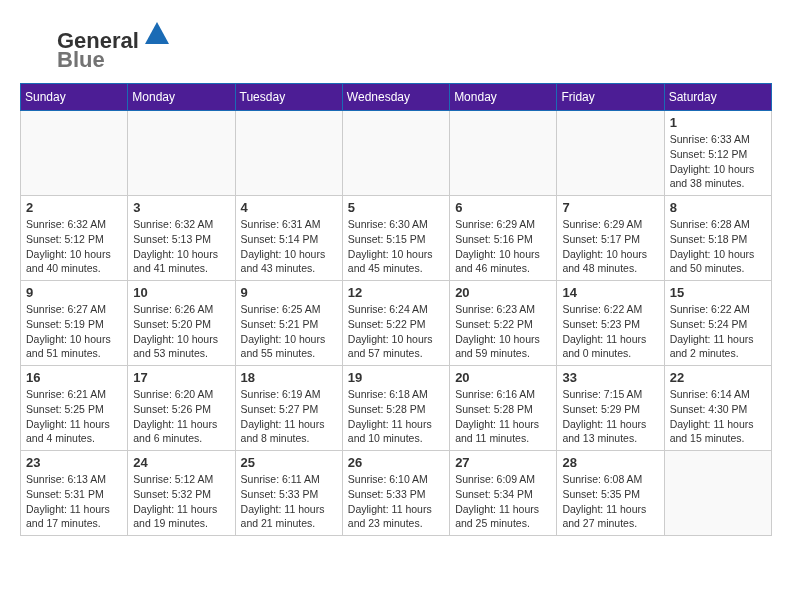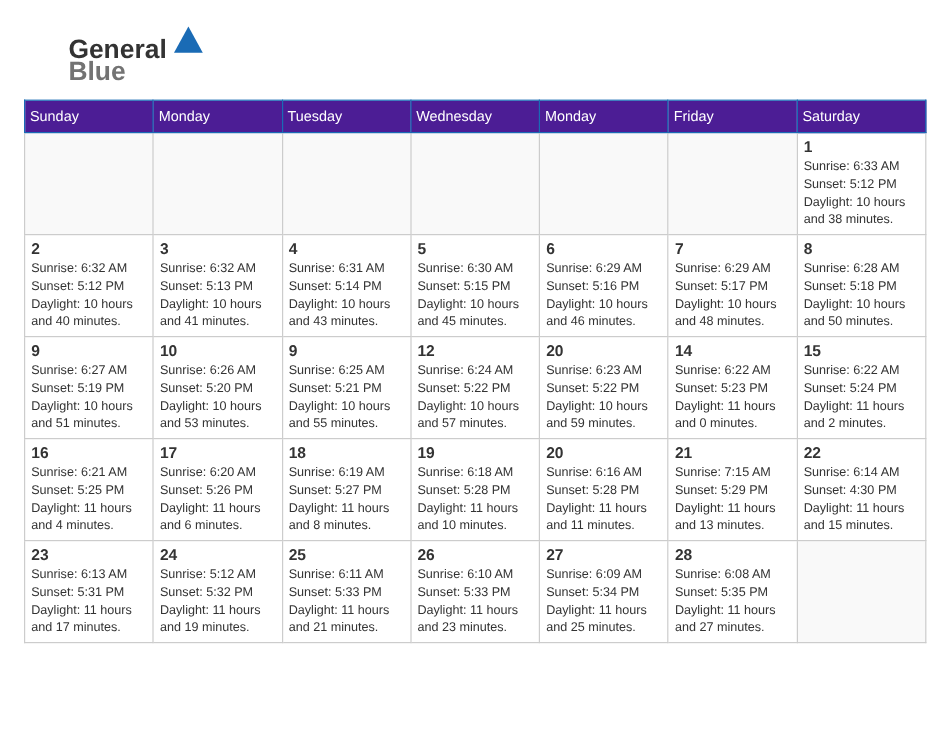--- a/index.html
+++ b/index.html
@@ -241,21 +241,21 @@
 Sunset: 5:28 PM
 Daylight: 11 hours and 10 minutes.</div>
         </td>
         <td>
           <span class="day-num">20</span>
           <div class="day-info">Sunrise: 6:16 AM
 Sunset: 5:28 PM
 Daylight: 11 hours and 11 minutes.</div>
         </td>
         <td>
-          <span class="day-num">21</span>
+          <span class="day-num">33</span>
           <div class="day-info">Sunrise: 7:15 AM
 Sunset: 5:29 PM
 Daylight: 11 hours and 13 minutes.</div>
         </td>
         <td>
           <span class="day-num">22</span>
           <div class="day-info">Sunrise: 6:14 AM
 Sunset: 4:30 PM
 Daylight: 11 hours and 15 minutes.</div>
         </td>

